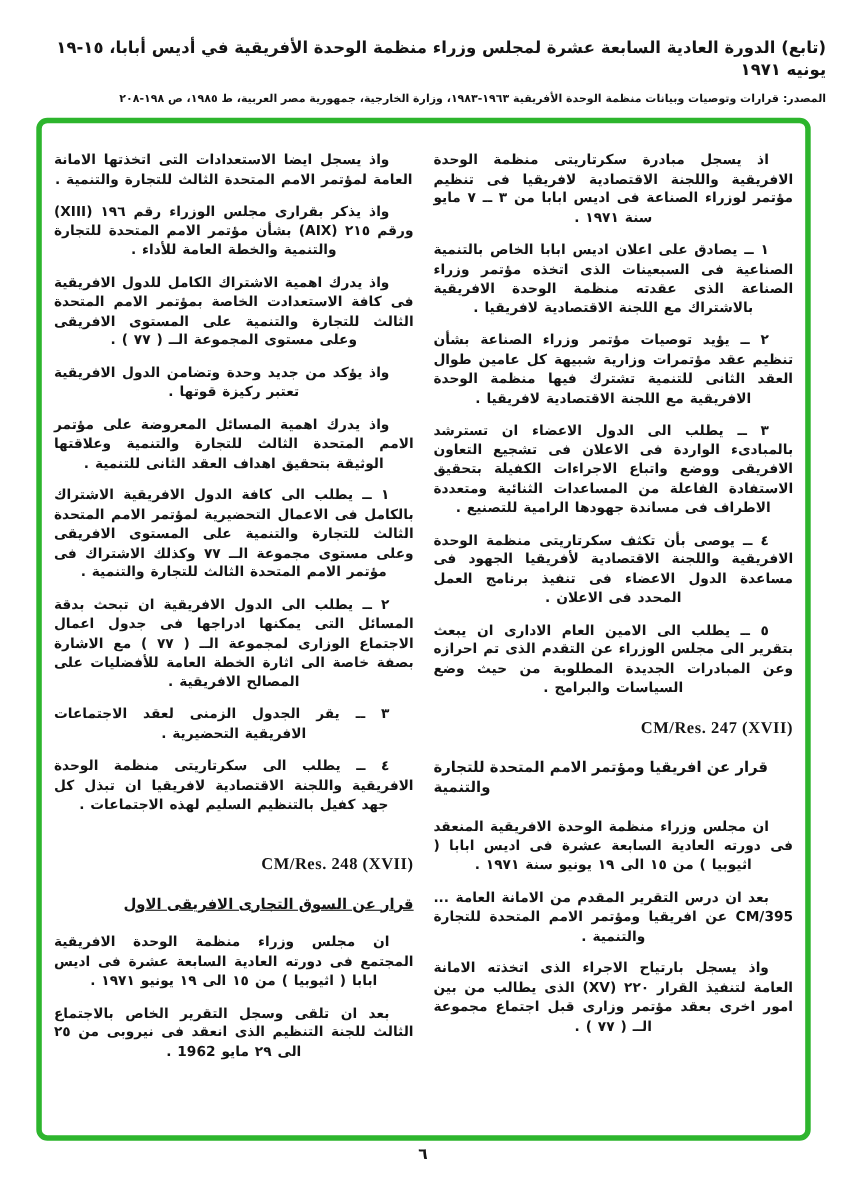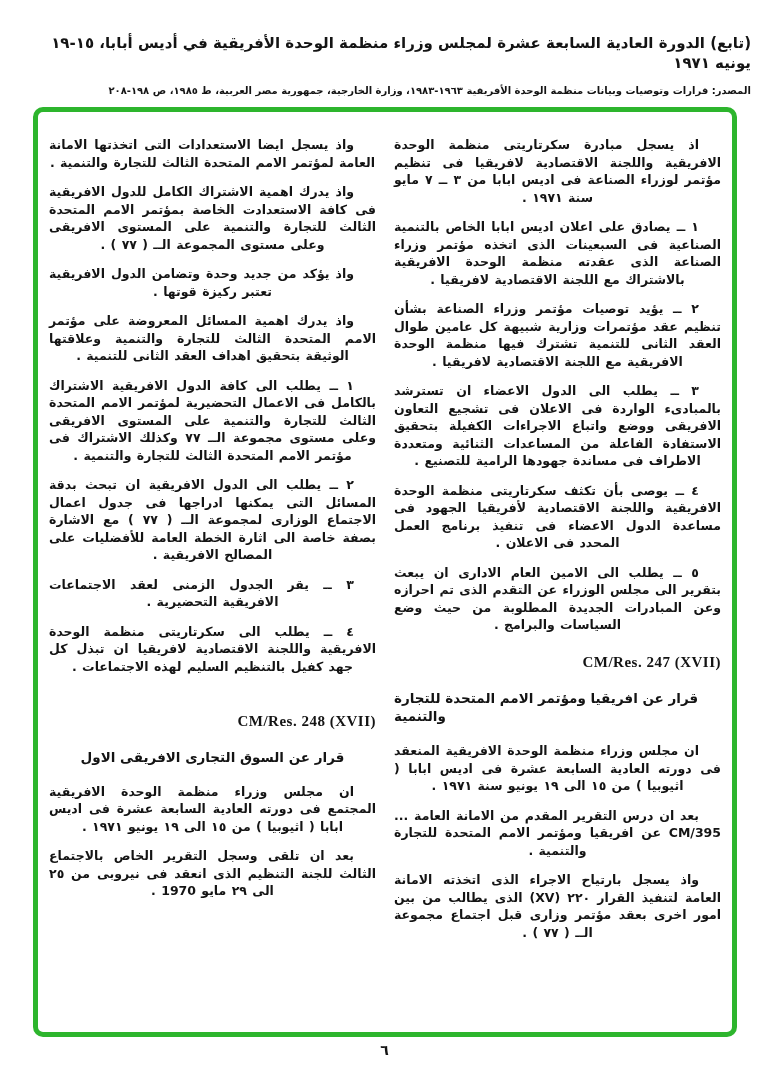--- a/index.html
+++ b/index.html
@@ -35,21 +35,21 @@
     direction:ltr;text-align:right;
     font-family:"Liberation Serif",serif;font-weight:bold;
     font-size:15px;letter-spacing:0.5px;
     margin:20px 0 18px 0;
   }
   .res-gap{margin-top:38px;}
   .heading{
     font-size:13.5px;font-weight:bold;text-align:left;
     margin:0 0 16px 0;line-height:1.4;
   }
-  .heading-center{text-align:center;}
+  .heading-center{text-align:right;text-decoration:underline;}
   .page-number{
     position:absolute;left:0;right:0;top:1042px;
     text-align:center;font-size:14px;font-weight:bold;direction:rtl;
   }
 </style>
 </head>
 <body>
 
 <div class="page">
 
@@ -70,31 +70,32 @@
         <p class="body">٥ ــ يطلب الى الامين العام الادارى ان يبعث بتقرير الى مجلس الوزراء عن التقدم الذى تم احرازه وعن المبادرات الجديدة المطلوبة من حيث وضع السياسات والبرامج .</p>
         <div class="res">CM/Res. 247 (XVII)</div>
         <div class="heading">قرار عن افريقيا ومؤتمر الامم المتحدة للتجارة والتنمية</div>
         <p class="body">ان مجلس وزراء منظمة الوحدة الافريقية المنعقد فى دورته العادية السابعة عشرة فى اديس ابابا ( اثيوبيا ) من ١٥ الى ١٩ يونيو سنة ١٩٧١ .</p>
         <p class="body">بعد ان درس التقرير المقدم من الامانة العامة ... CM/395 عن افريقيا ومؤتمر الامم المتحدة للتجارة والتنمية .</p>
         <p class="body">واذ يسجل بارتياح الاجراء الذى اتخذته الامانة العامة لتنفيذ القرار ٢٢٠ (XV) الذى يطالب من بين امور اخرى بعقد مؤتمر وزارى قبل اجتماع مجموعة الــ ( ٧٧ ) .</p>
       </div>
 
       <div class="col" lang="ar">
         <p class="body">واذ يسجل ايضا الاستعدادات التى اتخذتها الامانة العامة لمؤتمر الامم المتحدة الثالث للتجارة والتنمية .</p>
+        <p class="body">واذ يذكر بقرارى مجلس الوزراء رقم ١٩٦ (XIII) ورقم ٢١٥ (AIX) بشأن مؤتمر الامم المتحدة للتجارة والتنمية والخطة العامة للأداء .</p>
         <p class="body">واذ يدرك اهمية الاشتراك الكامل للدول الافريقية فى كافة الاستعدادت الخاصة بمؤتمر الامم المتحدة الثالث للتجارة والتنمية على المستوى الافريقى وعلى مستوى المجموعة الــ ( ٧٧ ) .</p>
         <p class="body">واذ يؤكد من جديد وحدة وتضامن الدول الافريقية تعتبر ركيزة قوتها .</p>
         <p class="body">واذ يدرك اهمية المسائل المعروضة على مؤتمر الامم المتحدة الثالث للتجارة والتنمية وعلاقتها الوثيقة بتحقيق اهداف العقد الثانى للتنمية .</p>
         <p class="body">١ ــ يطلب الى كافة الدول الافريقية الاشتراك بالكامل فى الاعمال التحضيرية لمؤتمر الامم المتحدة الثالث للتجارة والتنمية على المستوى الافريقى وعلى مستوى مجموعة الــ ٧٧ وكذلك الاشتراك فى مؤتمر الامم المتحدة الثالث للتجارة والتنمية .</p>
         <p class="body">٢ ــ يطلب الى الدول الافريقية ان تبحث بدقة المسائل التى يمكنها ادراجها فى جدول اعمال الاجتماع الوزارى لمجموعة الــ ( ٧٧ ) مع الاشارة بصفة خاصة الى اثارة الخطة العامة للأفضليات على المصالح الافريقية .</p>
         <p class="body">٣ ــ يقر الجدول الزمنى لعقد الاجتماعات الافريقية التحضيرية .</p>
         <p class="body">٤ ــ يطلب الى سكرتاريتى منظمة الوحدة الافريقية واللجنة الاقتصادية لافريقيا ان تبذل كل جهد كفيل بالتنظيم السليم لهذه الاجتماعات .</p>
         <div class="res res-gap">CM/Res. 248 (XVII)</div>
         <div class="heading heading-center">قرار عن السوق التجارى الافريقى الاول</div>
         <p class="body">ان مجلس وزراء منظمة الوحدة الافريقية المجتمع فى دورته العادية السابعة عشرة فى اديس ابابا ( اثيوبيا ) من ١٥ الى ١٩ يونيو ١٩٧١ .</p>
-        <p class="body">بعد ان تلقى وسجل التقرير الخاص بالاجتماع الثالث للجنة التنظيم الذى انعقد فى نيروبى من ٢٥ الى ٢٩ مايو 1970 .</p>
+        <p class="body">بعد ان تلقى وسجل التقرير الخاص بالاجتماع الثالث للجنة التنظيم الذى انعقد فى نيروبى من ٢٥ الى ٢٩ مايو 1962 .</p>
       </div>
 
     </div>
   </div>
 
   <div class="page-number">٦</div>
 
 </div>
 
 </body></html>

